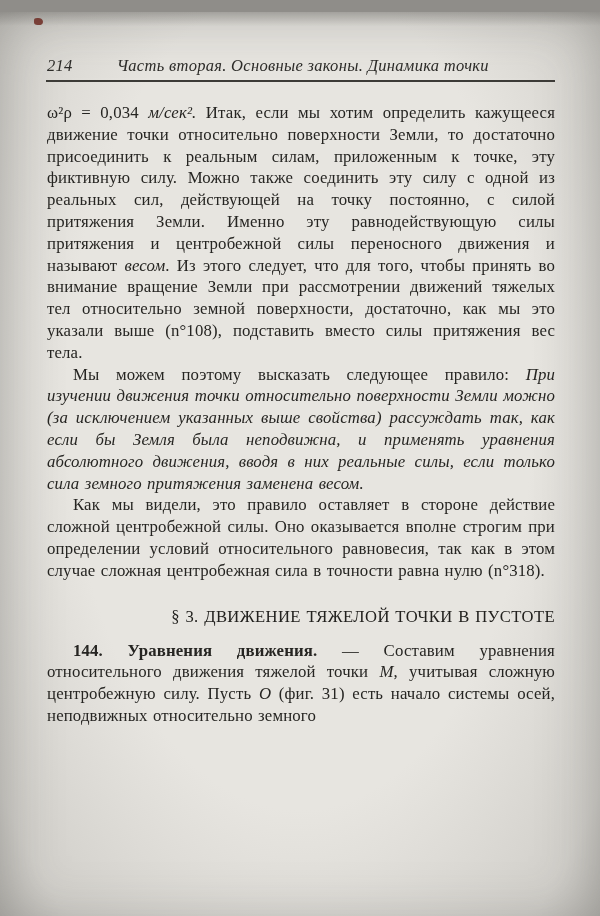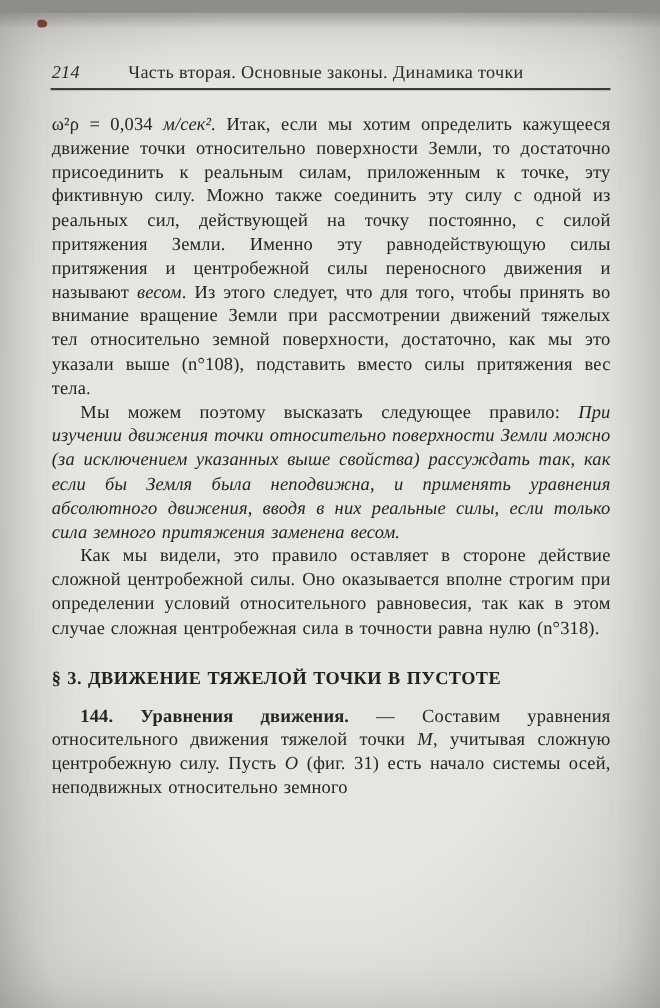--- a/index.html
+++ b/index.html
@@ -41,20 +41,21 @@
     align-items: baseline;
     font-size: 16.5px;
     letter-spacing: 0.3px;
     color: #2c2b28;
   }
   .pagenum {
     font-style: italic;
     margin-right: 44px;
   }
   .runhead {
+    font-style: italic;
   }
   .rule {
     position: absolute;
     left: 46px; right: 45px; top: 68px;
     border-bottom: 2px solid #3c3b37;
   }
   .text-block {
     position: absolute;
     left: 47px; right: 45px; top: 90px;
     font-size: 16.8px;
@@ -72,24 +73,24 @@
   }
   .emph {
     font-style: italic;
   }
   .formula i {
     font-style: italic;
     font-family: Liberation Serif, serif;
   }
   .section-heading {
     margin: 24px 0 12px 0;
-    text-align: left;
+    text-align: right;
     font-size: 16.6px;
     line-height: 22px;
-    font-weight: bold;
+    font-weight: normal;
     letter-spacing: 0.4px;
     color: #22211e;
     text-indent: 0;
   }
   .lead-bold {
     font-weight: bold;
   }
 </style>
 </head>
 <body>

